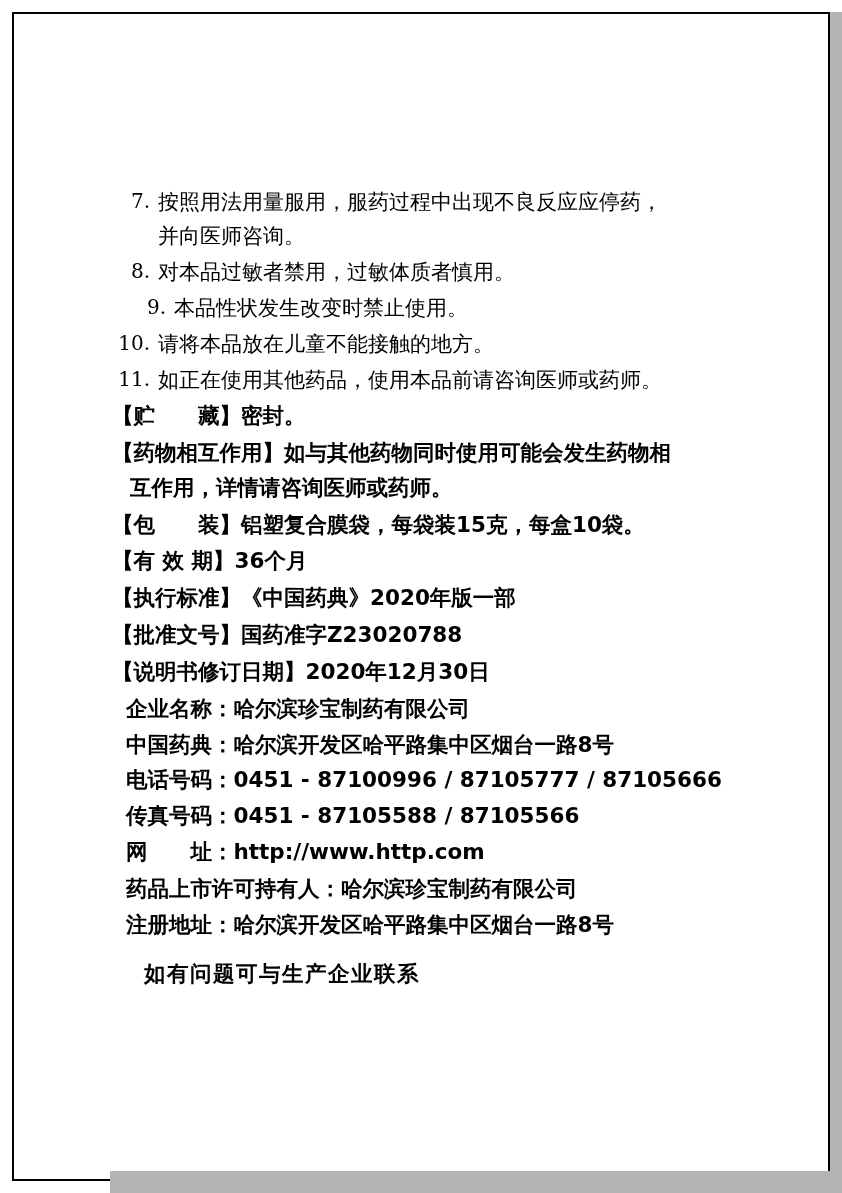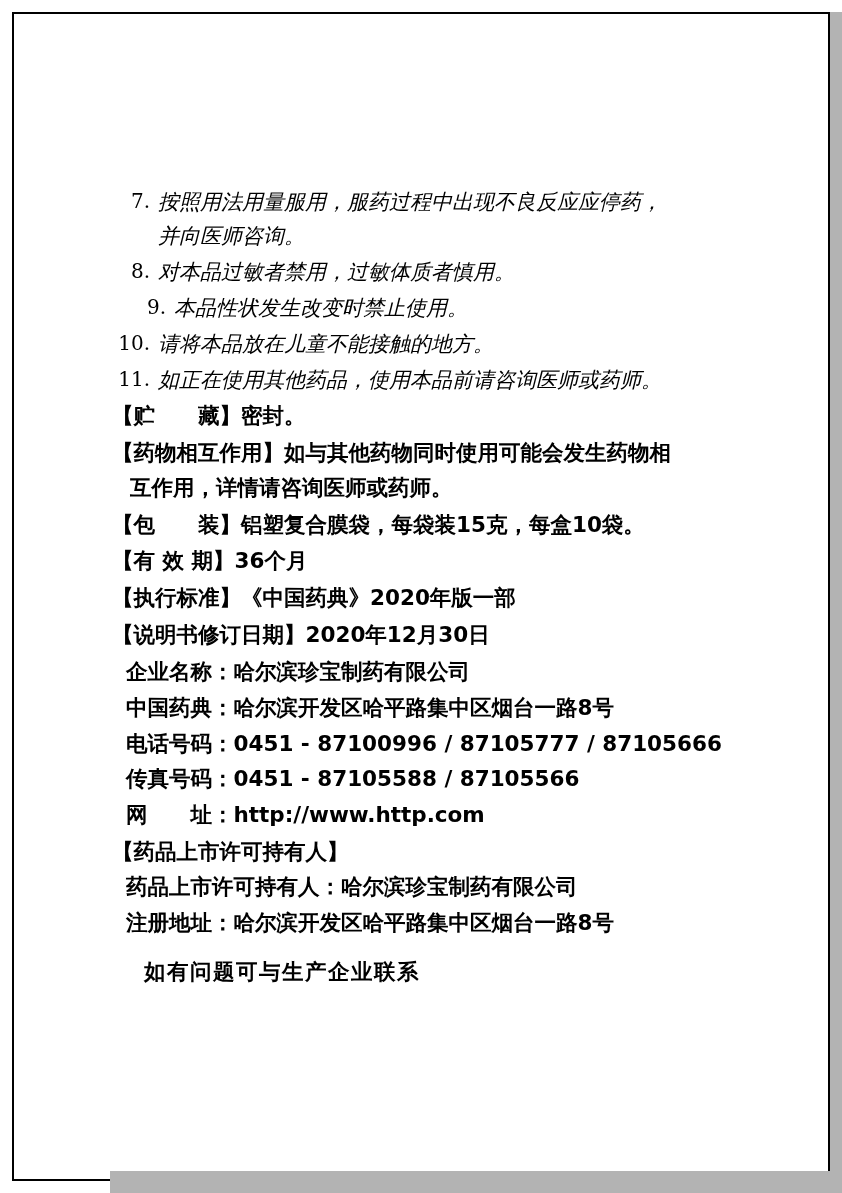--- a/index.html
+++ b/index.html
@@ -65,21 +65,20 @@
     box-sizing: border-box;
     font-family: "DejaVu Serif", "Liberation Serif", serif;
     font-size: 20px;
   }
   .num-item.indent .num {
     width: 62px;
     flex: 0 0 62px;
   }
   .num-item .txt {
     flex: 1;
-    font-style: italic;
   }
   .sec {
     margin-top: 2px;
     margin-bottom: 2px;
     font-weight: bold;
   }
   .sec .body {
     font-weight: bold;
   }
   .company-line {
@@ -146,34 +145,36 @@
     </div>
 
     <div class="sec">
       <span>【有 效 期】</span><span class="body">36个月</span>
     </div>
 
     <div class="sec">
       <span>【执行标准】</span><span class="body">《中国药典》2020年版一部</span>
     </div>
 
+    <div class="sec">
+      <span>【批准文号】</span><span class="body">国药准字Z23020788</span>
+    </div>
 
     <div class="sec">
       <span>【说明书修订日期】</span><span class="body">2020年12月30日</span>
     </div>
 
     <div class="sec">
       <div class="company-line">企业名称：哈尔滨珍宝制药有限公司</div>
       <div class="company-line">中国药典：哈尔滨开发区哈平路集中区烟台一路8号</div>
       <div class="company-line">电话号码：0451 - 87100996 / 87105777 / 87105666</div>
       <div class="company-line">传真号码：0451 - 87105588 / 87105566</div>
       <div class="company-line">网　　址：http://www.http.com</div>
     </div>
 
     <div class="sec">
-      <div>【药品上市许可持有人】</div>
       <div class="company-line">药品上市许可持有人：哈尔滨珍宝制药有限公司</div>
       <div class="company-line">注册地址：哈尔滨开发区哈平路集中区烟台一路8号</div>
     </div>
 
     <div class="footer-note">如有问题可与生产企业联系</div>
   </div>
 </div>
 
 </body></html>

